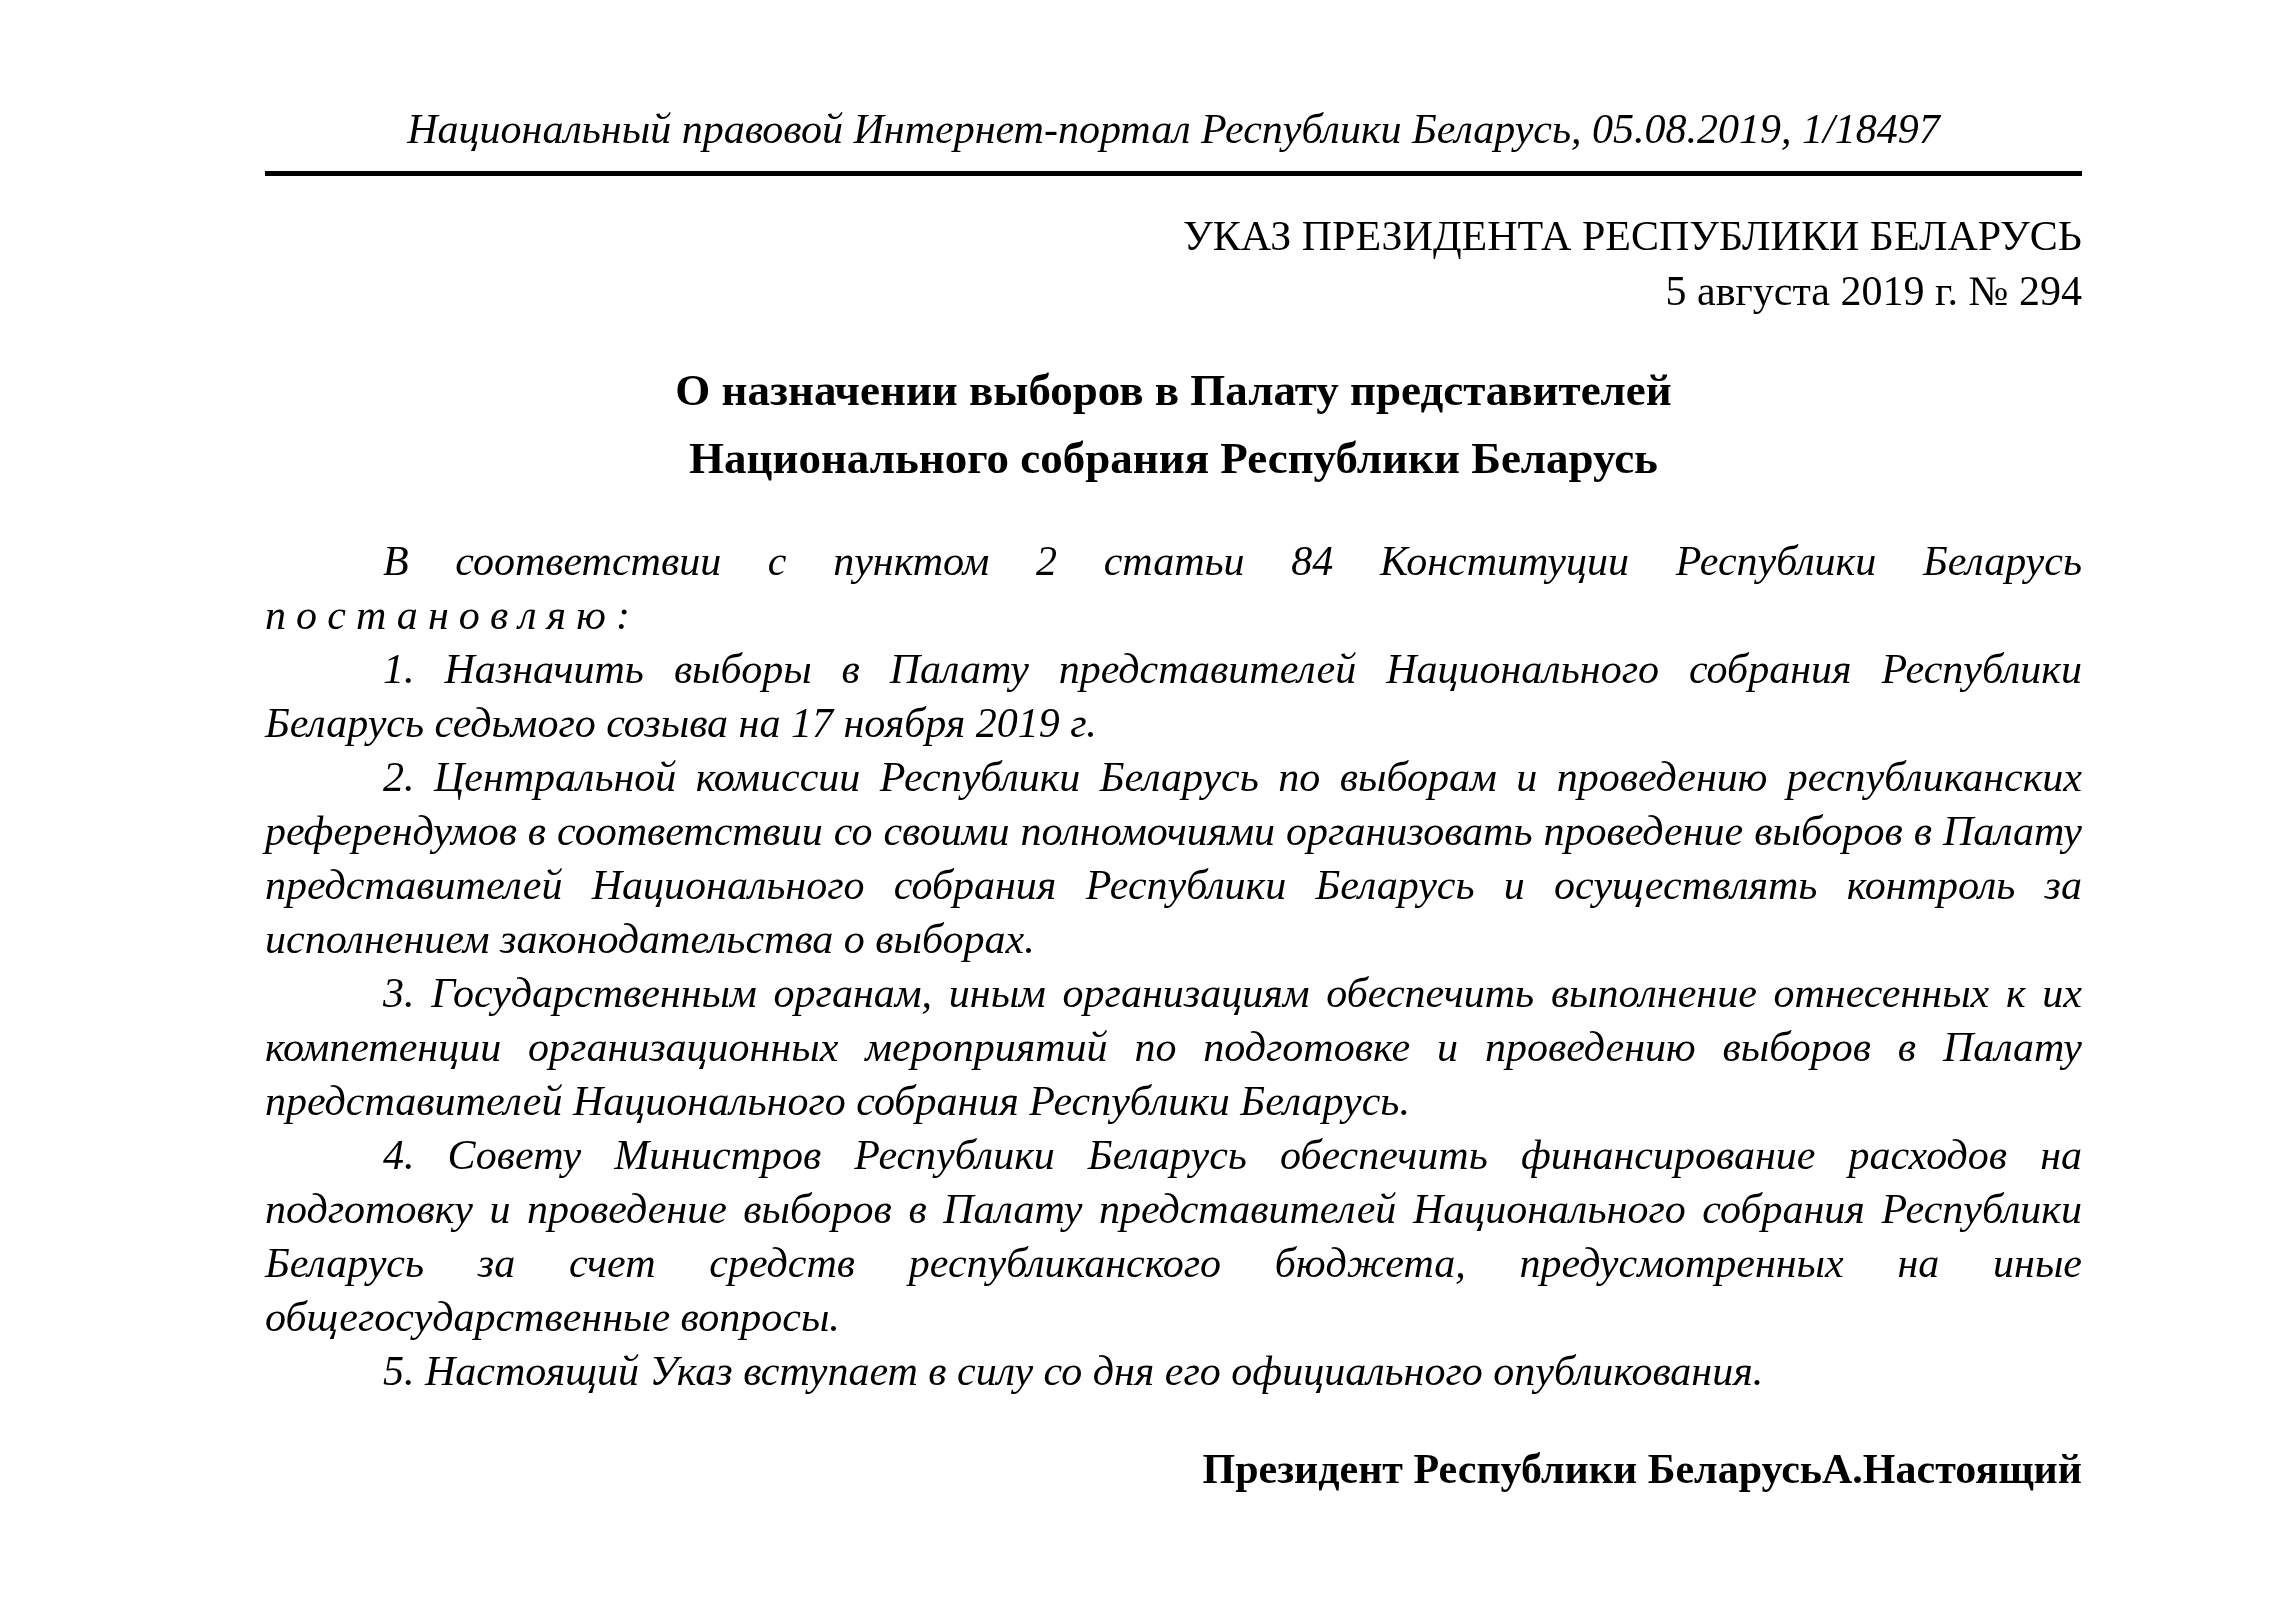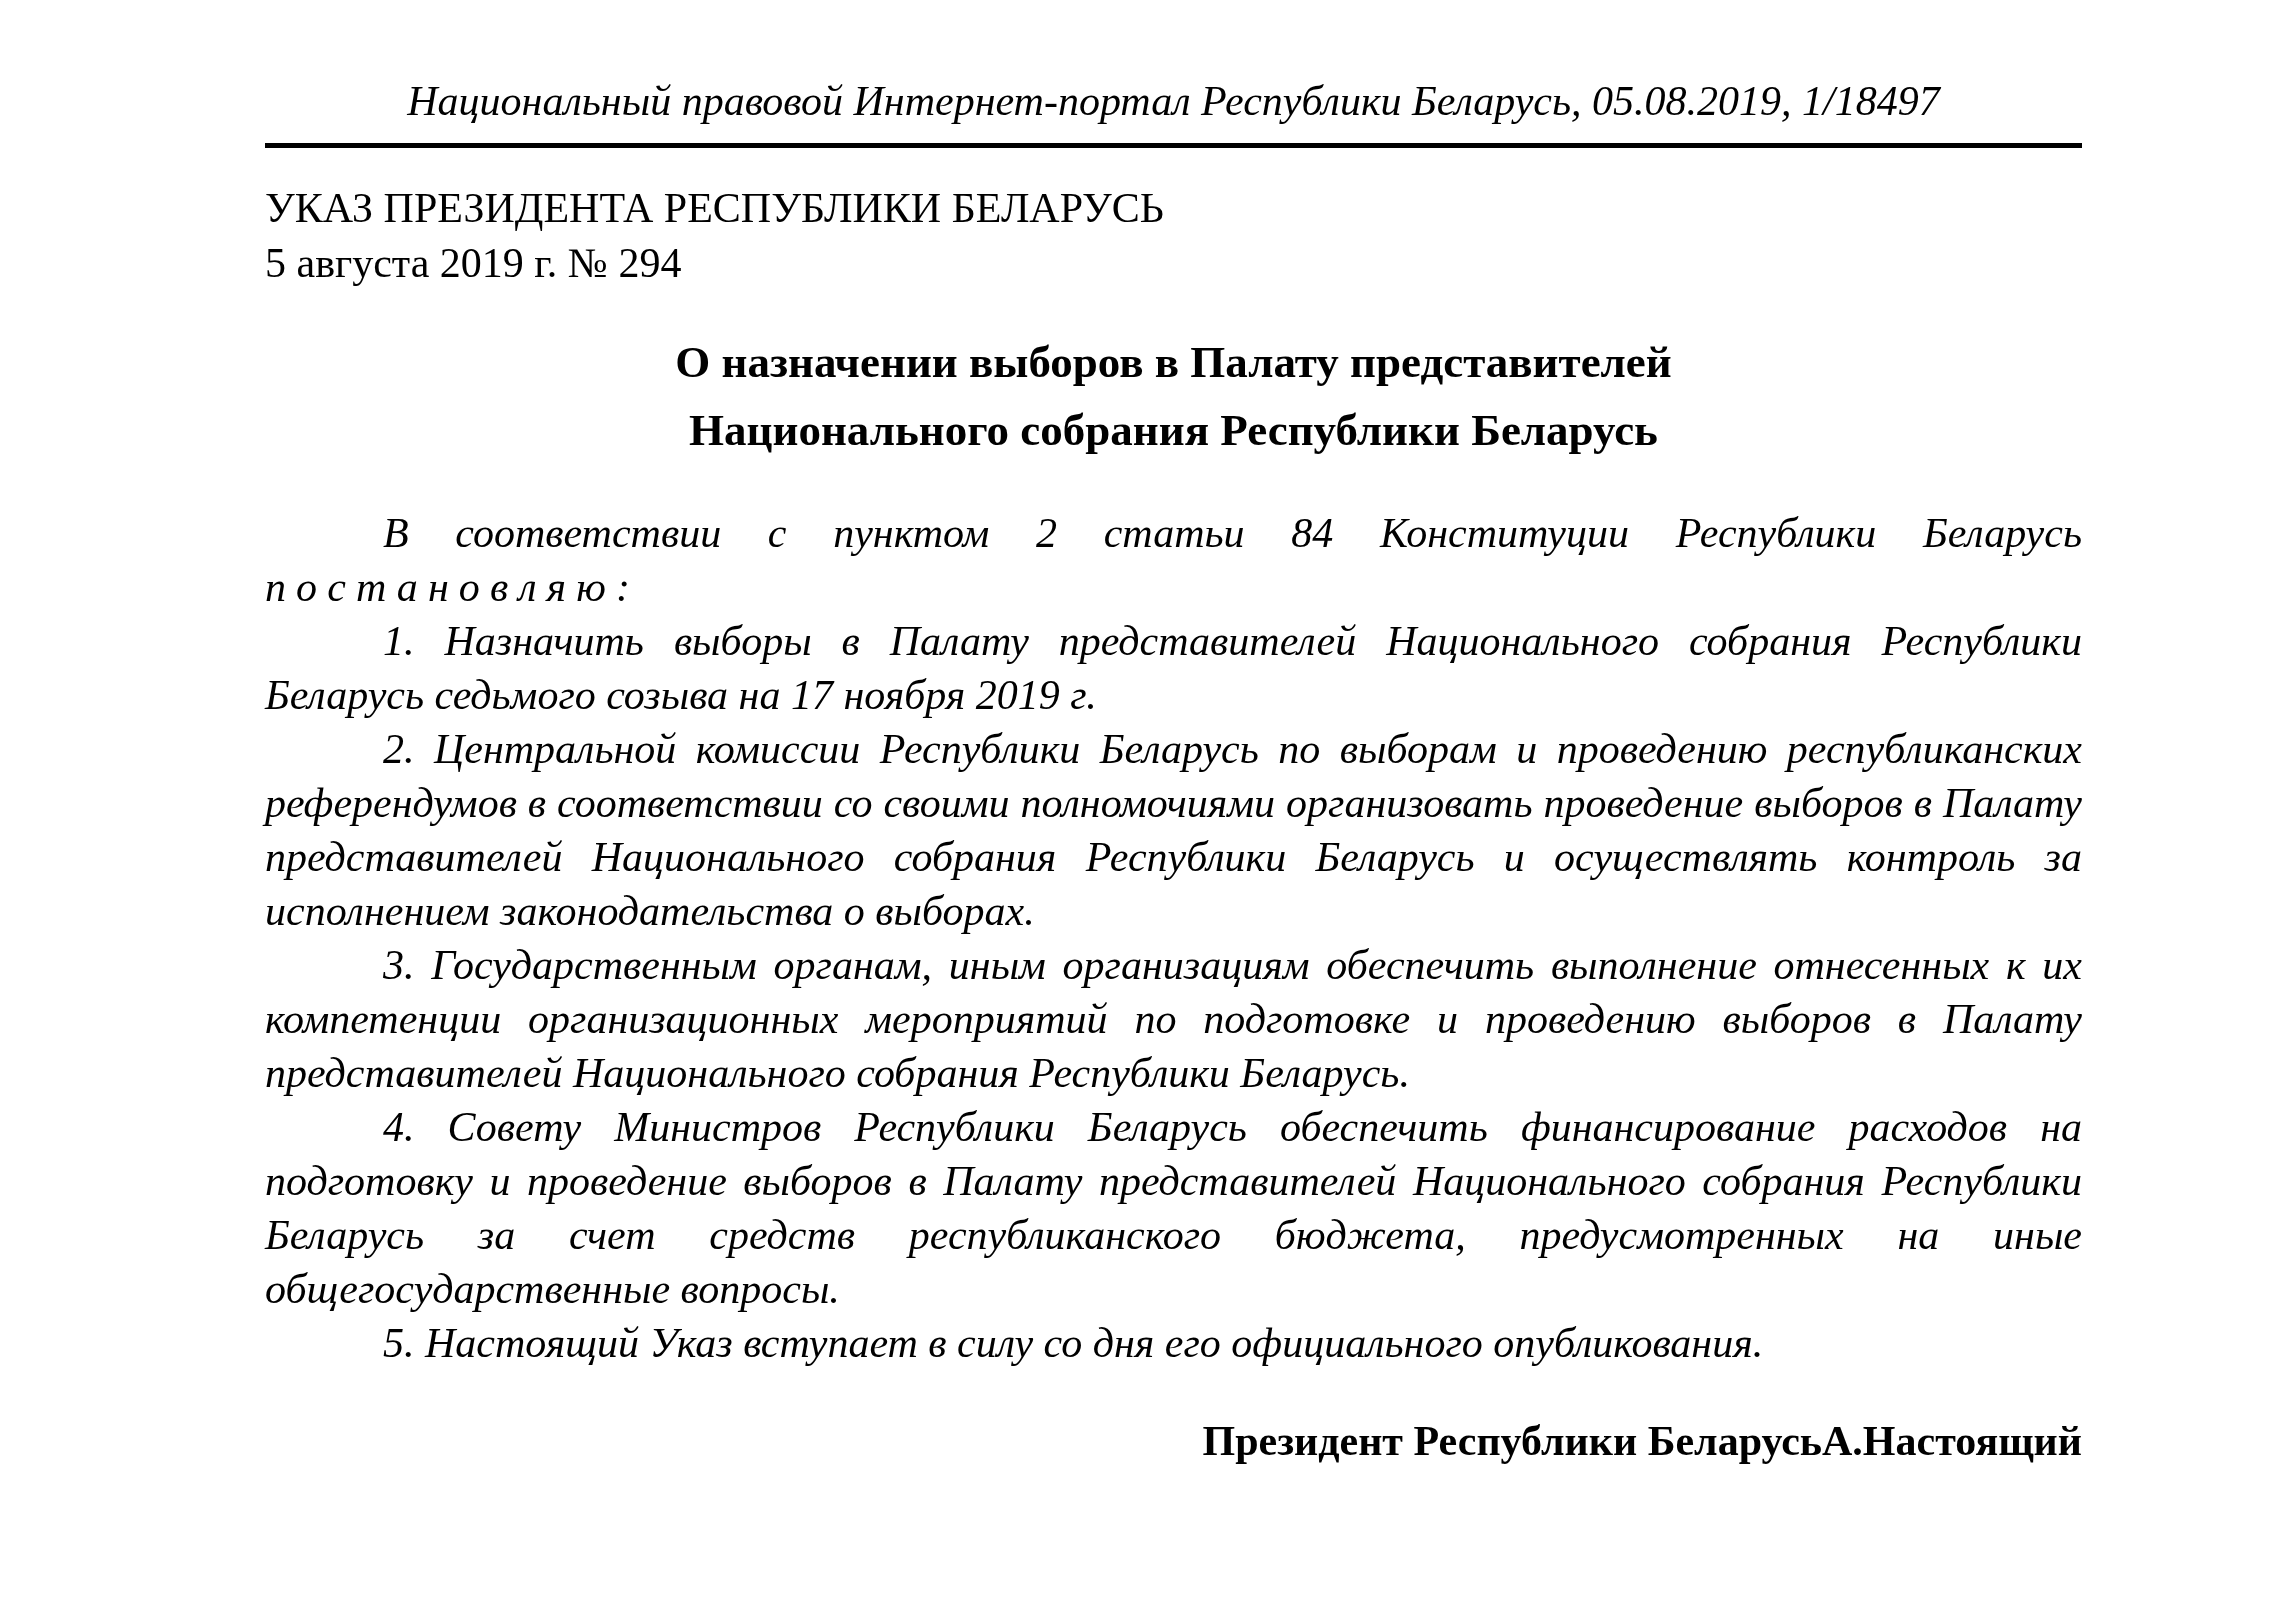--- a/index.html
+++ b/index.html
@@ -9,37 +9,37 @@
     height: 1620px;
     background: #ffffff;
     color: #000000;
     font-family: "Liberation Serif", "DejaVu Serif", serif;
     overflow: hidden;
     box-sizing: border-box;
   }
   .content {
     padding-left: 265px;
     padding-right: 208px;
-    padding-top: 76px;
+    padding-top: 104px;
   }
   .masthead {
     font-style: italic;
     font-size: 42px;
     line-height: 51px;
     text-align: center;
     white-space: nowrap;
   }
   .masthead-rule {
     height: 0;
     border-bottom: 5.5px solid #000000;
     margin-top: 15.7px;
   }
   .doc-heading {
     margin-top: 33px;
-    text-align: left;
+    text-align: right;
     font-size: 42px;
     line-height: 55px;
   }
   .doc-title {
     margin: 37px 0 0 0;
     font-size: 45px;
     line-height: 68px;
     font-weight: bold;
     text-align: center;
   }

